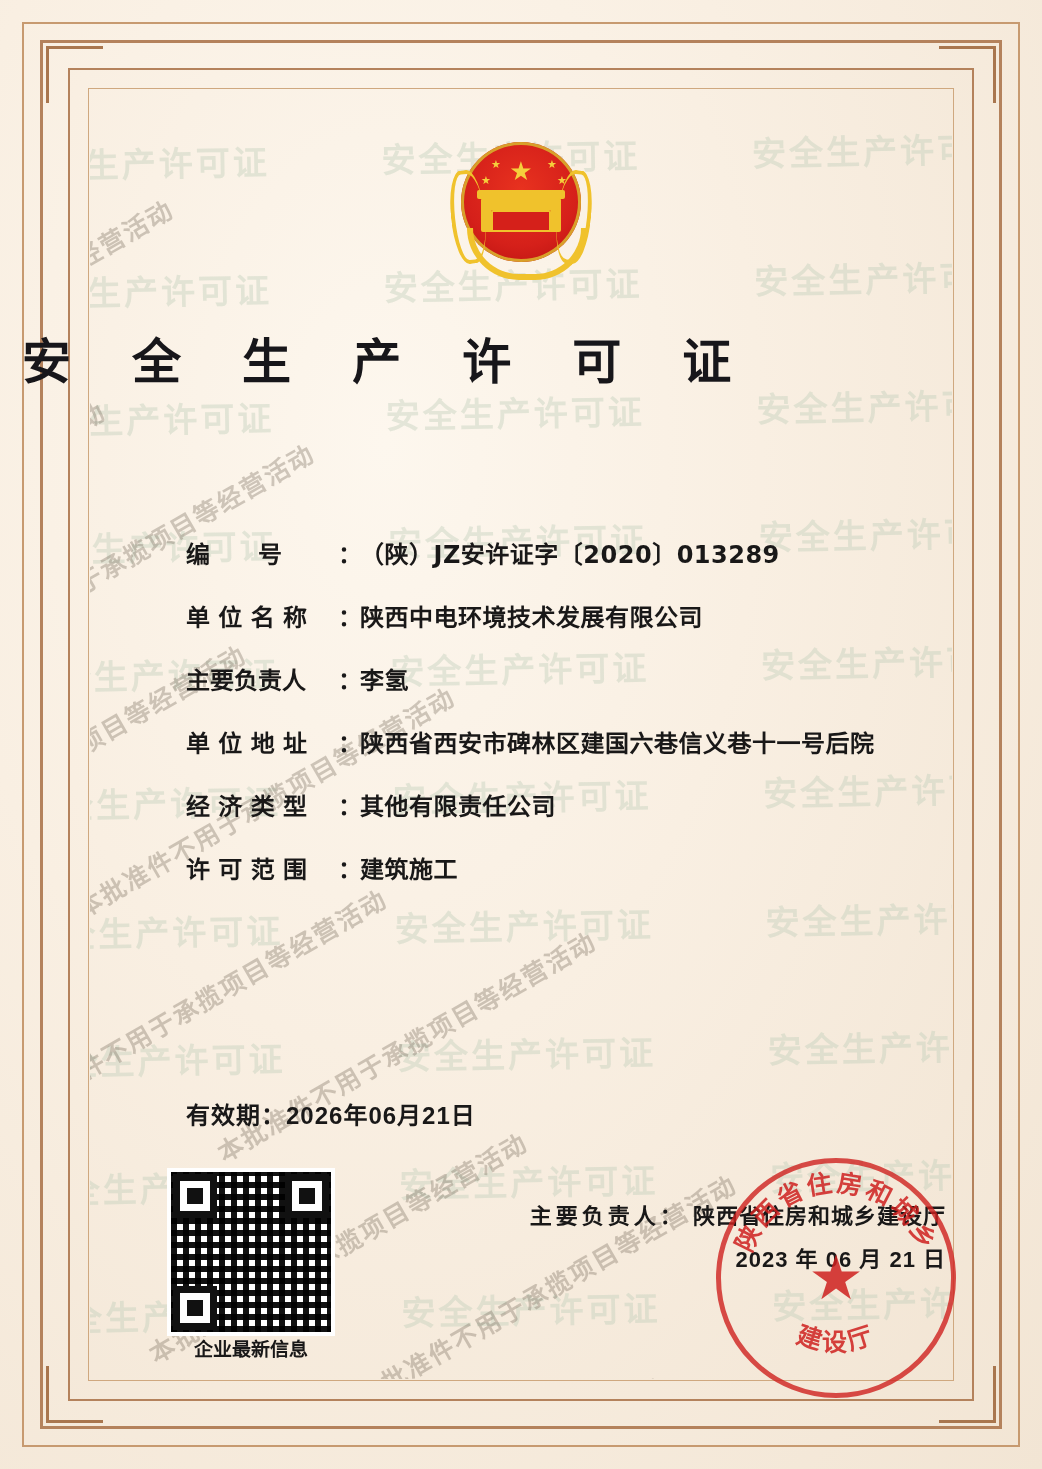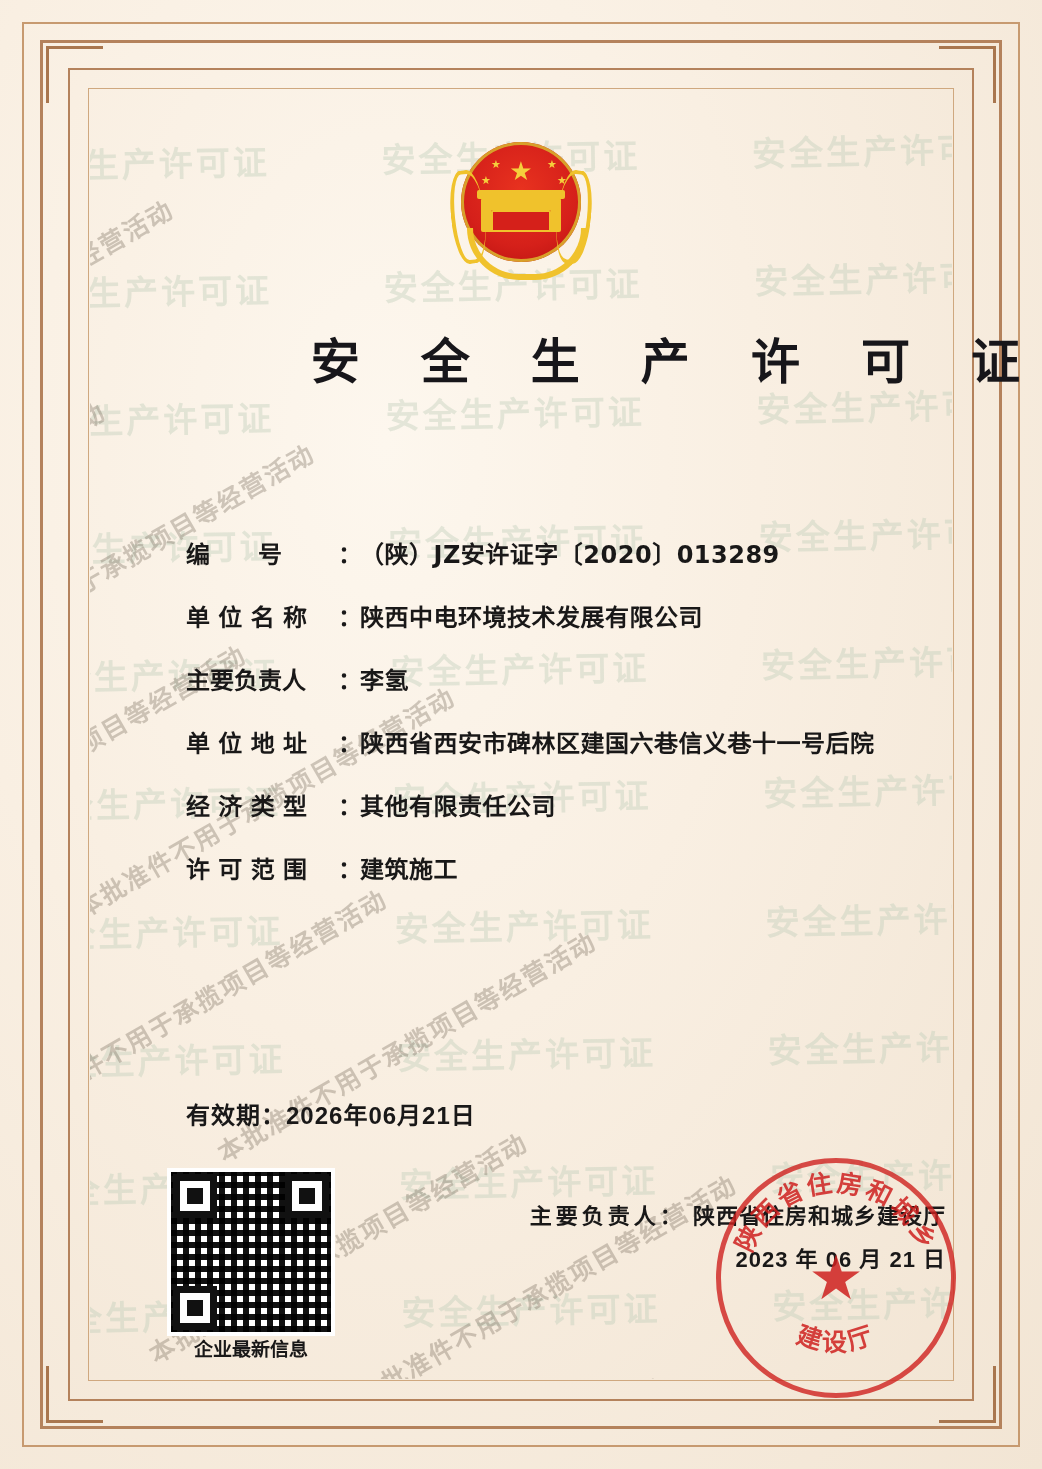--- a/index.html
+++ b/index.html
@@ -135,21 +135,21 @@
   .wheat-l,.wheat-r{
     position:absolute;top:34px;width:30px;height:86px;
     border:4px solid #f0c22c;border-radius:50%/60%;
   }
   .wheat-l{left:4px;border-right:none;transform:rotate(-6deg);}
   .wheat-r{right:4px;border-left:none;transform:rotate(6deg);}
 
   
   .title{
     position:absolute;left:0;right:0;top:322px;
-    text-align:right;
+    text-align:left;
     font-size:49px;
     letter-spacing:22px;
     text-indent:22px;
     font-weight:bold;
     color:#17161a;
     font-family:"DejaVu Serif","Liberation Serif",serif;
   }
 
   
   .fields{

